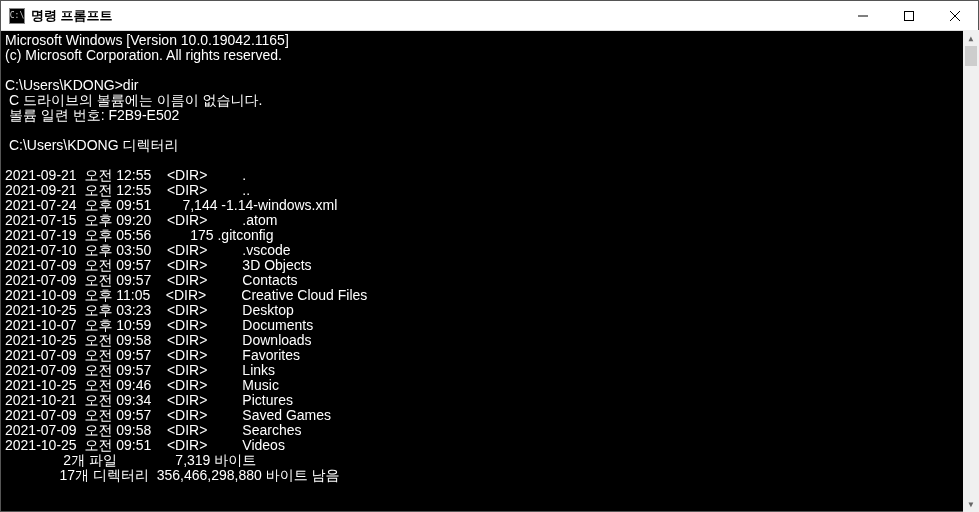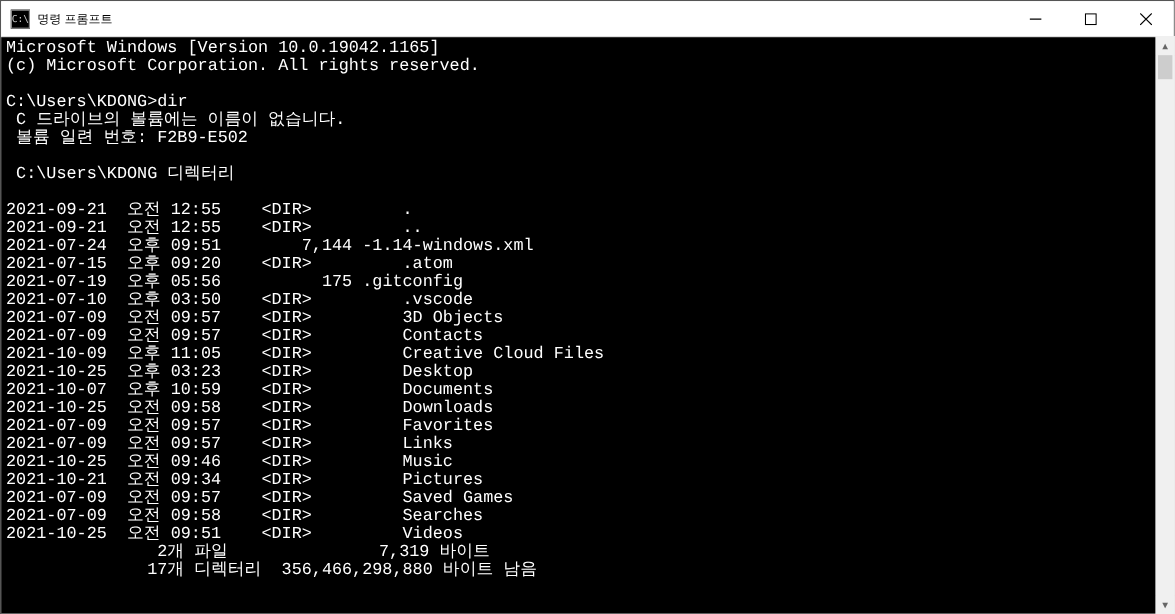--- a/index.html
+++ b/index.html
@@ -35,41 +35,42 @@
   display: flex;
   align-items: center;
   justify-content: center;
 }
 .titlebar-icon-inner {
   font-size: 8px;
   color: #ccc;
   font-family: monospace;
 }
 .titlebar-text {
-  font-size: 10px;
+  font-size: 13px;
   flex: 1;
   font-family: "Malgun Gothic", sans-serif;
+  font-weight: bold;
 }
 .titlebar-buttons {
   display: flex;
   height: 100%;
 }
 .titlebar-btn {
   width: 46px;
   display: flex;
   align-items: center;
   justify-content: center;
   font-size: 10px;
 }
 .titlebar-btn svg { width: 10px; height: 10px; }
 .console {
   flex: 1;
   background: #000;
   color: #fff;
-  font-family: Liberation Mono, monospace;
+  font-family: Liberation Sans, sans-serif;
   font-size: 14px;
   line-height: 15px;
   padding: 2px 4px;
   overflow-y: auto;
   white-space: pre;
   position: relative;
 }
 .scrollbar {
   position: absolute;
   right: 0;

